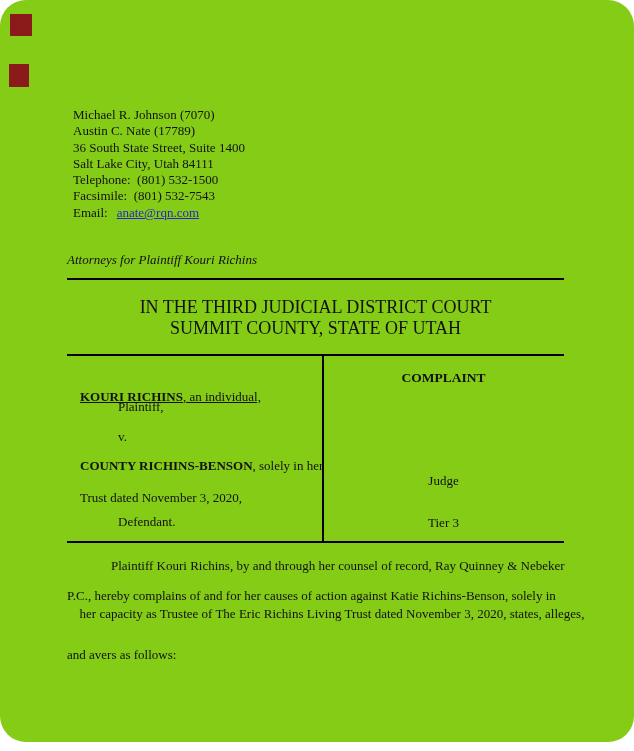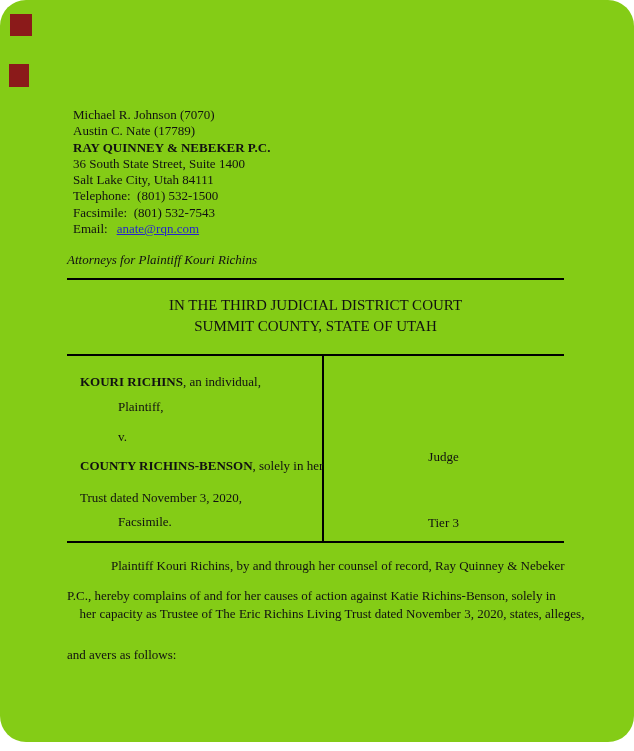--- a/index.html
+++ b/index.html
@@ -42,60 +42,59 @@
     font-size: 12.5px;
     line-height: 15.5px;
     white-space: pre;
   }
 
   .attorneys-for { left: 67px; top: 252px; font-size: 13px; }
 
   .rule { background: #000000; height: 2px; }
   .rule-header { left: 67px; top: 278px; width: 497px; }
 
-  .court-line { left: 67px; top: 297px; width: 497px; text-align: center; font-size: 15px; }
+  .court-line { left: 67px; top: 297px; width: 497px; text-align: center; font-size: 18px; }
   .court-line2 { top: 318px; }
 
   .cap-rule-top { left: 67px; top: 354px; width: 497px; }
   .cap-rule-bottom { left: 67px; top: 541px; width: 497px; }
   .cap-divider { left: 322px; top: 354px; width: 2px; height: 189px; background: #000000; }
 
   .cap-left-line { font-size: 13px; line-height: 16.3px; white-space: pre; }
-  .pl-name  { left: 80px;  top: 374px; }
+  .pl-name  { left: 80px;  top: 389px; text-decoration: underline; }
   .pl-label { left: 118px; top: 399px; }
   .versus   { left: 118px; top: 429px; }
   .def-l1   { left: 80px;  top: 458px; }
   .def-l2   { left: 80px;  top: 474px; }
   .def-l3   { left: 80px;  top: 490px; }
   .def-label{ left: 118px; top: 514px; }
 
   .cap-right { left: 323px; width: 241px; text-align: center; font-size: 13px; white-space: pre; }
   .complaint { top: 370px; font-weight: bold; font-size: 13.5px; }
   .case-no   { top: 443px; }
-  .judge     { top: 449px; }
+  .judge     { top: 473px; }
   .tier      { top: 515px; }
 
   .body-line { left: 67px; width: 530px; font-size: 13px; white-space: pre; }
   .body-l1 { top: 558px; padding-left: 44px; }
   .body-l2 { top: 588px; }
   .body-l3 { top: 606px; text-align: center; }
   .body-l4 { top: 647px; }
 </style>
 </head>
 <body>
 
 <div class="page">
 
   <div class="mark mark1" style="background: rgb(139, 26, 26);"></div>
   <div class="mark mark2" style="background: rgb(139, 26, 26);"></div>
 
   <div class="abs attorney-block">
     <div class="line">Michael R. Johnson (7070)</div>
     <div class="line">Austin C. Nate (17789)</div>
-    <div class="line bold">RAY QUINNEY &amp; NEBEKER P.C.</div>
     <div class="line">36 South State Street, Suite 1400</div>
     <div class="line">Salt Lake City, Utah 84111</div>
     <div class="line">Telephone:  (801) 532-1500</div>
     <div class="line">Facsimile:  (801) 532-7543</div>
     <div class="line"><span>Email:</span><a class="email-link">anate@rqn.com</a></div>
   </div>
 
 
   <div class="abs attorneys-for italic">Attorneys for Plaintiff Kouri Richins</div>
 
@@ -106,22 +105,23 @@
 
   <div class="abs rule cap-rule-top"></div>
   <div class="abs rule cap-rule-bottom"></div>
   <div class="abs cap-divider"></div>
 
   <div class="abs cap-left-line pl-name"><span class="bold">KOURI RICHINS</span><span>, an individual,</span></div>
   <div class="abs cap-left-line pl-label">Plaintiff,</div>
   <div class="abs cap-left-line versus">v.</div>
   <div class="abs cap-left-line def-l1"><span class="bold">COUNTY RICHINS-BENSON</span><span>, solely in her</span></div>
   <div class="abs cap-left-line def-l3">Trust dated November 3, 2020,</div>
-  <div class="abs cap-left-line def-label">Facsimile.</div>
+  <div class="abs cap-left-line def-label">Defendant.</div>
 
+  <div class="abs cap-right complaint">COMPLAINT</div>
   <div class="abs cap-right judge">Judge</div>
   <div class="abs cap-right tier">Tier 3</div>
 
   <div class="abs body-line body-l1">Plaintiff Kouri Richins, by and through her counsel of record, Ray Quinney &amp; Nebeker</div>
   <div class="abs body-line body-l2">P.C., hereby complains of and for her causes of action against Katie Richins-Benson, solely in</div>
   <div class="abs body-line body-l3">her capacity as Trustee of The Eric Richins Living Trust dated November 3, 2020, states, alleges,</div>
   <div class="abs body-line body-l4">and avers as follows:</div>
 
 </div>
 

